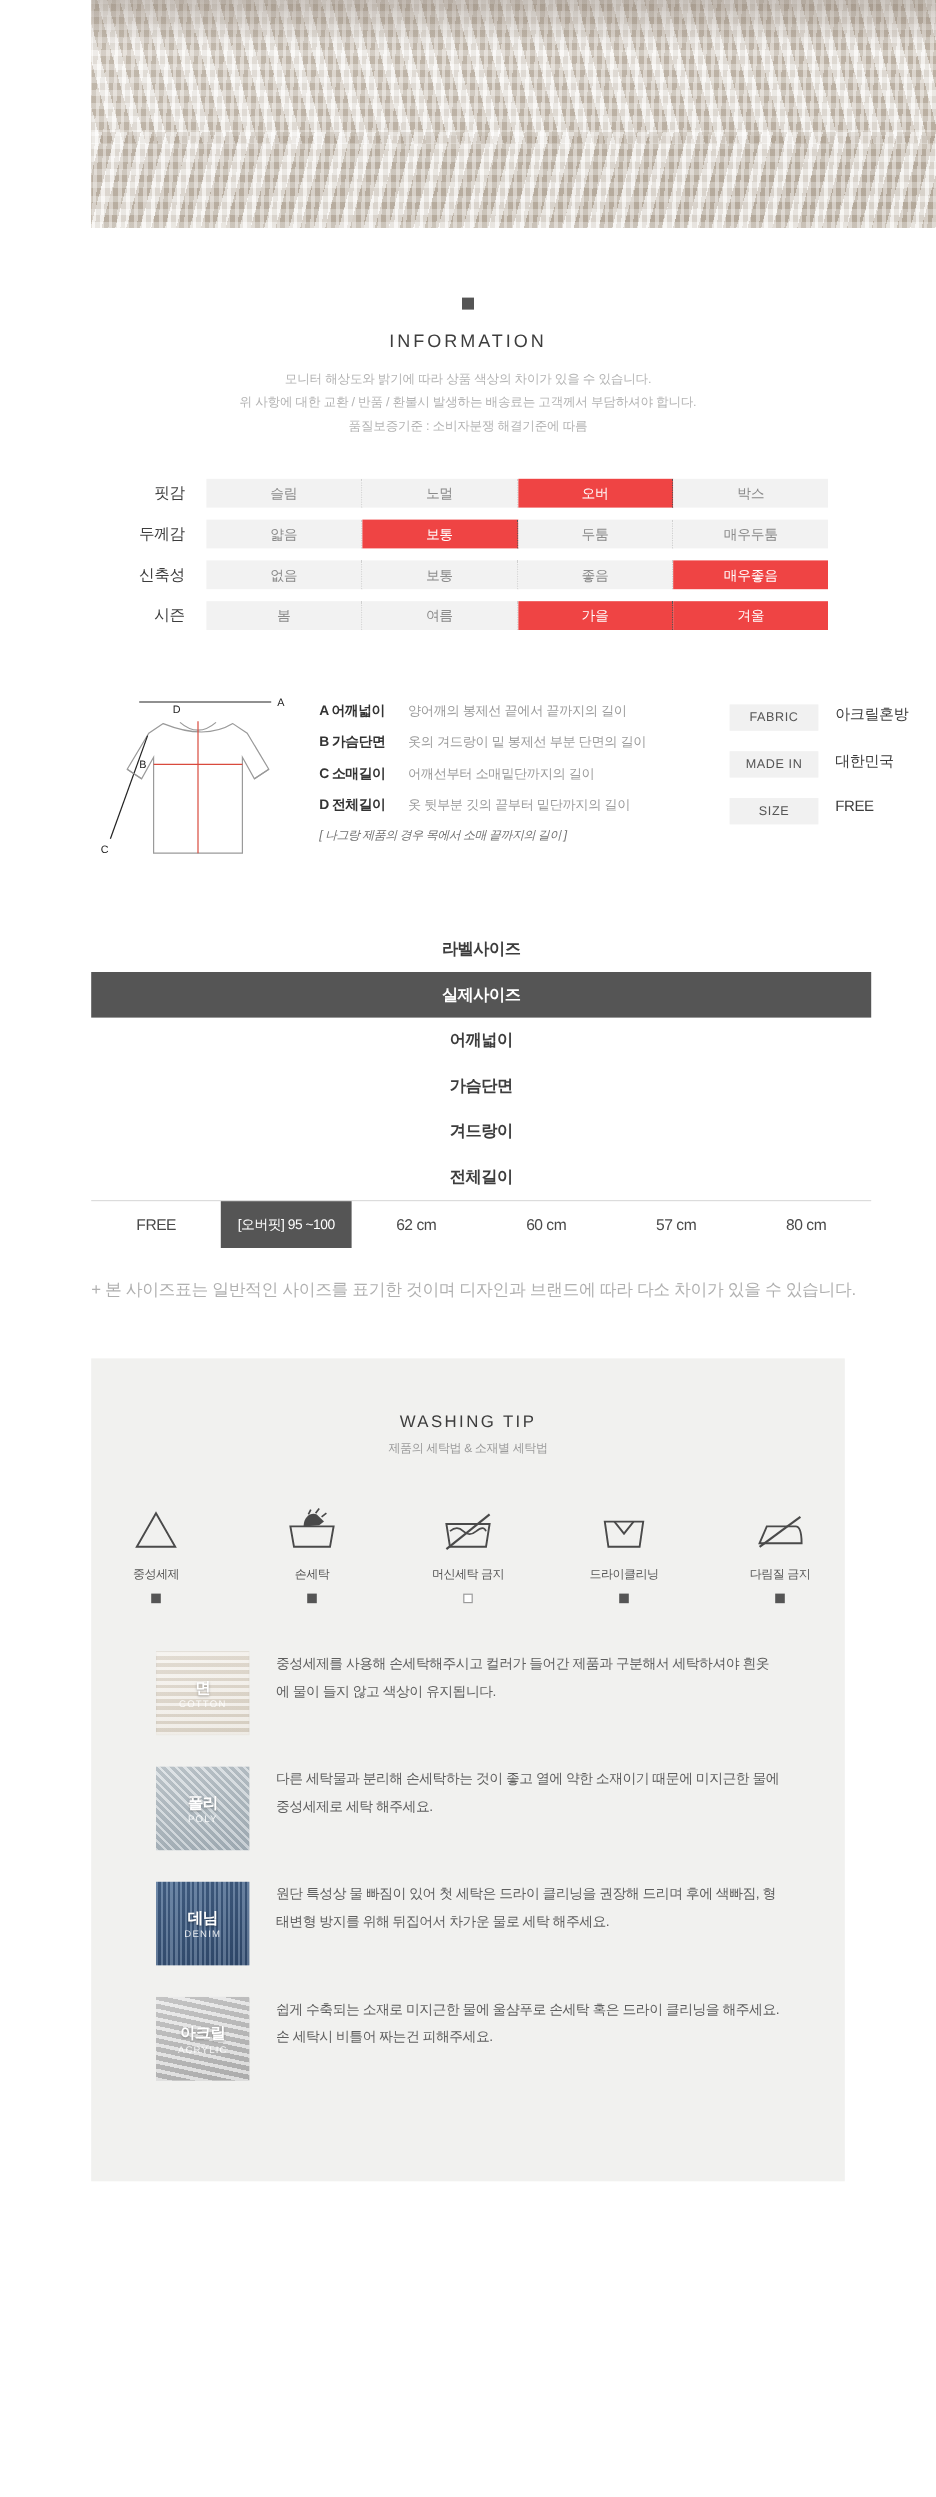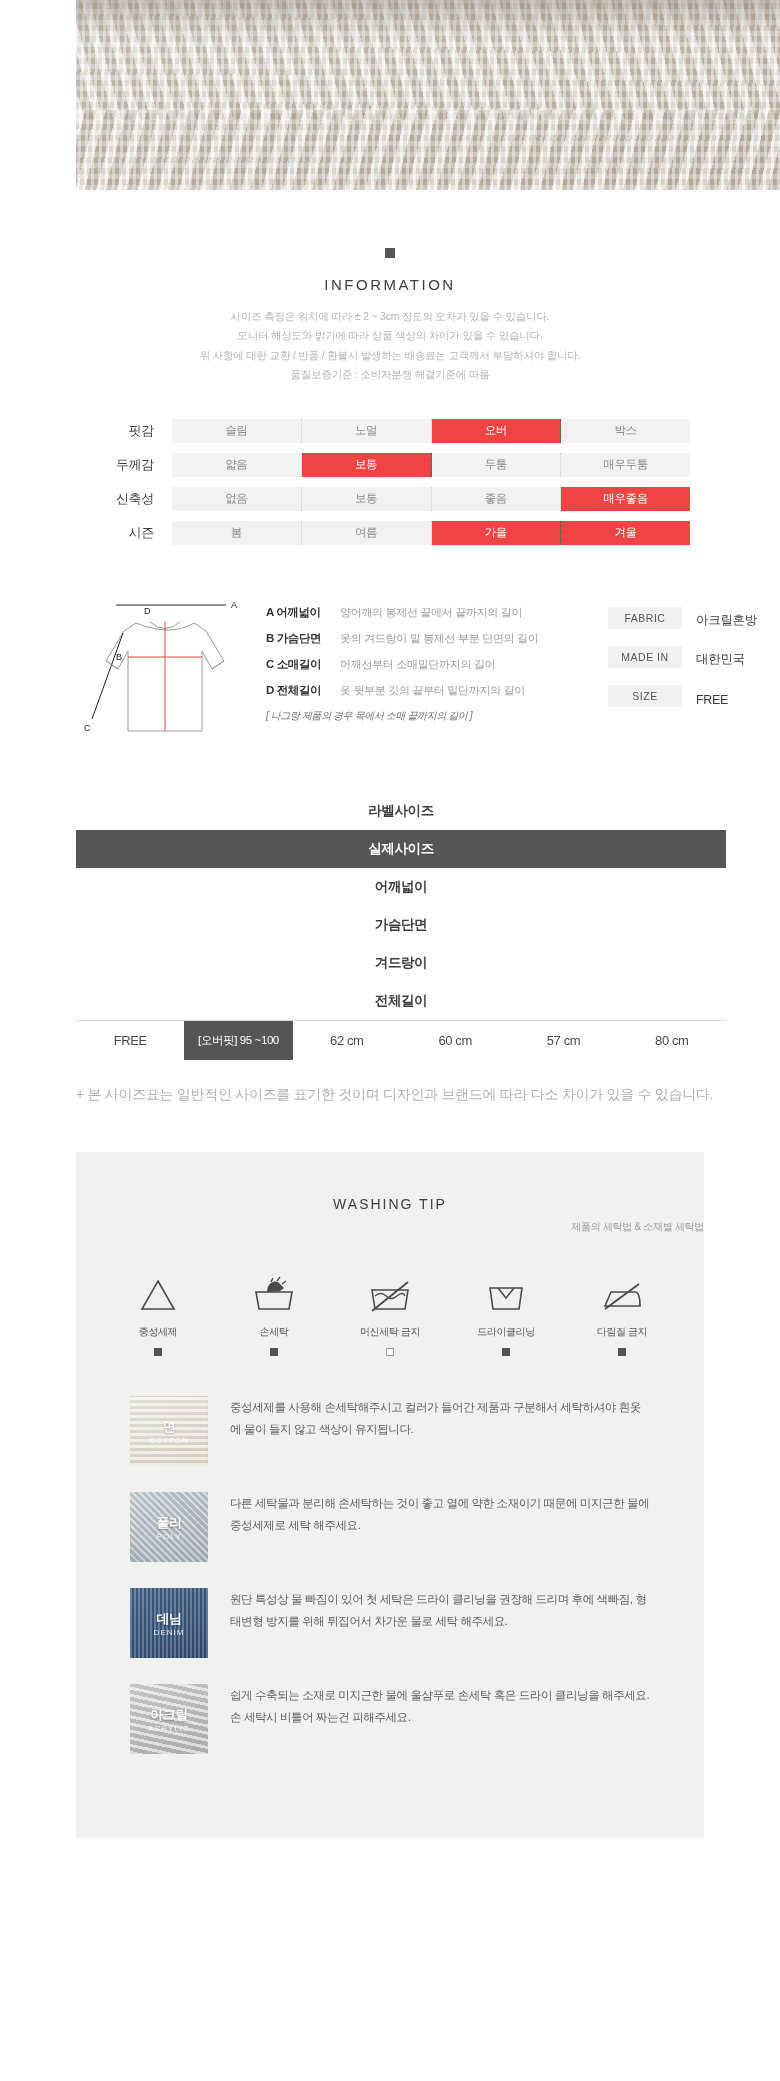--- a/index.html
+++ b/index.html
@@ -73,21 +73,21 @@
   .diagram { margin: 46px auto 0; width: 700px; display:flex; align-items:flex-start; }
   .dia-left { width: 190px; position:relative; height: 165px; }
   .dia-mid { flex:1; padding-top: 14px; }
   .dia-right { width: 168px; padding-top: 16px; }
 
   .legend-row { display:flex; align-items:baseline; margin-bottom: 11px; }
   .legend-key { font-size: 11.5px; color:#333; font-weight:bold; width: 74px; letter-spacing:-.4px; }
   .legend-desc { font-size: 11px; color:#9b9b9b; letter-spacing:-.3px; }
   .legend-note { font-size: 10px; color:#6f6f6f; margin-top: 8px; letter-spacing:-.4px;font-style:italic; }
 
-  .spec-row { display:flex; align-items:flex-end; margin-bottom: 17px; }
+  .spec-row { display:flex; align-items:flex-start; margin-bottom: 17px; }
   .spec-key {
     width: 74px; height: 22px; background:#f1f1f1; color:#555;
     font-size: 10.5px; display:flex; align-items:center; justify-content:center;
     letter-spacing:.5px;
   }
   .spec-val { font-size: 12.5px; color:#3d3d3d; padding-left: 14px; letter-spacing:-.3px; }
 
   
   .size-table { margin: 36px auto 0; width: 650px; }
   .st-head, .st-body { display:flex; }
@@ -103,23 +103,23 @@
   .st-note {
     margin: 26px auto 0; width: 650px; text-align:left;
     font-size: 14px; color:#b0b0b0; letter-spacing:-.3px;
   }
 
   
   .wash {
     margin-top: 48px; background:#f1f1ef; padding: 44px 0 58px;
   }
   .wash-title { text-align:center; font-size: 14px; letter-spacing: 2px; color:#3d3d3d; }
-  .wash-sub { text-align:right; font-size: 10px; color:#9a9a9a; margin-top: 8px; letter-spacing:-.3px; }
-
-  .icons { display:flex; justify-content:center; gap: 20px; margin-top: 36px; }
+  .wash-sub { text-align:center; font-size: 10px; color:#9a9a9a; margin-top: 8px; letter-spacing:-.3px; }
+
+  .icons { display:flex; justify-content:center; gap: 34px; margin-top: 36px; }
   .icon-item { width: 96px; text-align:center; }
   .icon-box { height: 44px; display:flex; align-items:flex-end; justify-content:center; }
   .icon-label { font-size: 10px; color:#555; margin-top: 11px; letter-spacing:-.4px; }
   .icon-dot { width:8px; height:8px; background:#555; margin: 9px auto 0; }
   .icon-dot.hollow { background:#fff; border:1px solid #9a9a9a; }
 
   
   .notes { margin-top: 40px; }
   .note-row { display:flex; justify-content:center; align-items:flex-start; margin-bottom: 26px; }
   .note-thumb {
@@ -156,21 +156,20 @@
   <div class="hero">
     <div class="knit"></div>
     <div class="cable"></div>
     <div class="cable2"></div>
     <div class="shadowtop"></div>
   </div>
 
   <div class="info-wrap">
     <div class="sq-mark"></div>
     <div class="info-title">INFORMATION</div>
-    <div class="info-line">사이즈 측정은 위치에 따라 ± 2 ~ 3cm 정도의 오차가 있을 수 있습니다.</div>
     <div class="info-line">모니터 해상도와 밝기에 따라 상품 색상의 차이가 있을 수 있습니다.</div>
     <div class="info-line">위 사항에 대한 교환 / 반품 / 환불시 발생하는 배송료는 고객께서 부담하셔야 합니다.</div>
     <div class="info-line">품질보증기준 : 소비자분쟁 해결기준에 따름</div>
   </div>
 
   <div class="attrs">
 
     <div class="attr-row">
       <div class="attr-label">핏감</div>
       <div class="attr-cells">

